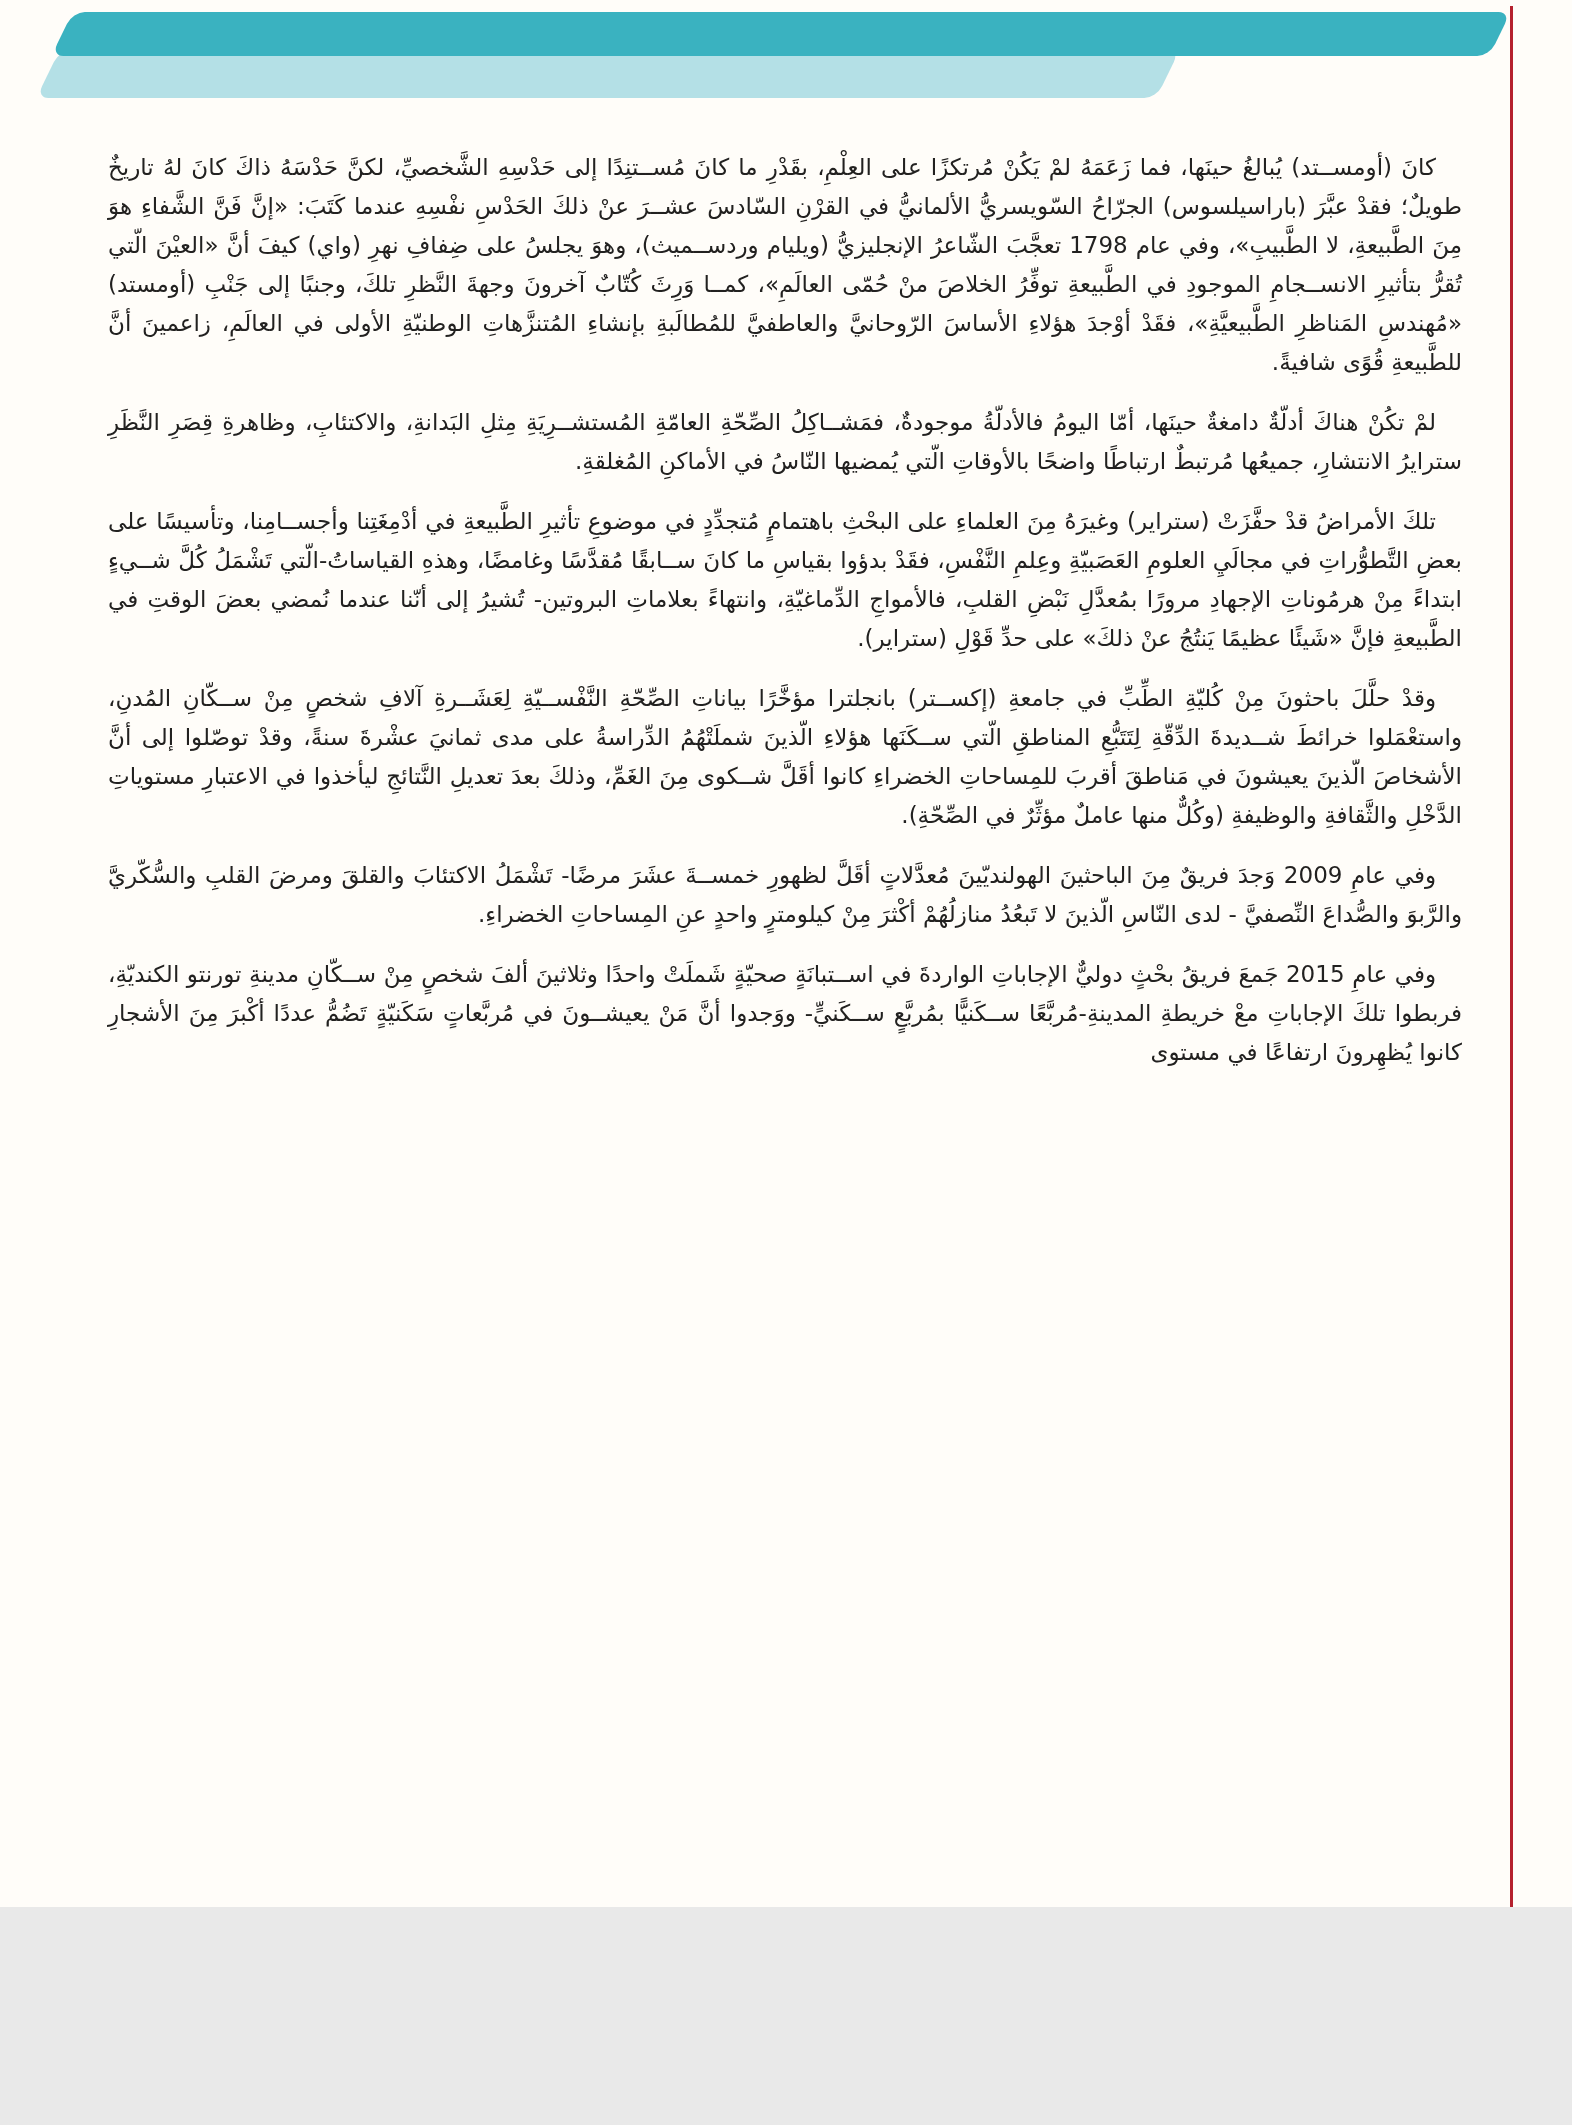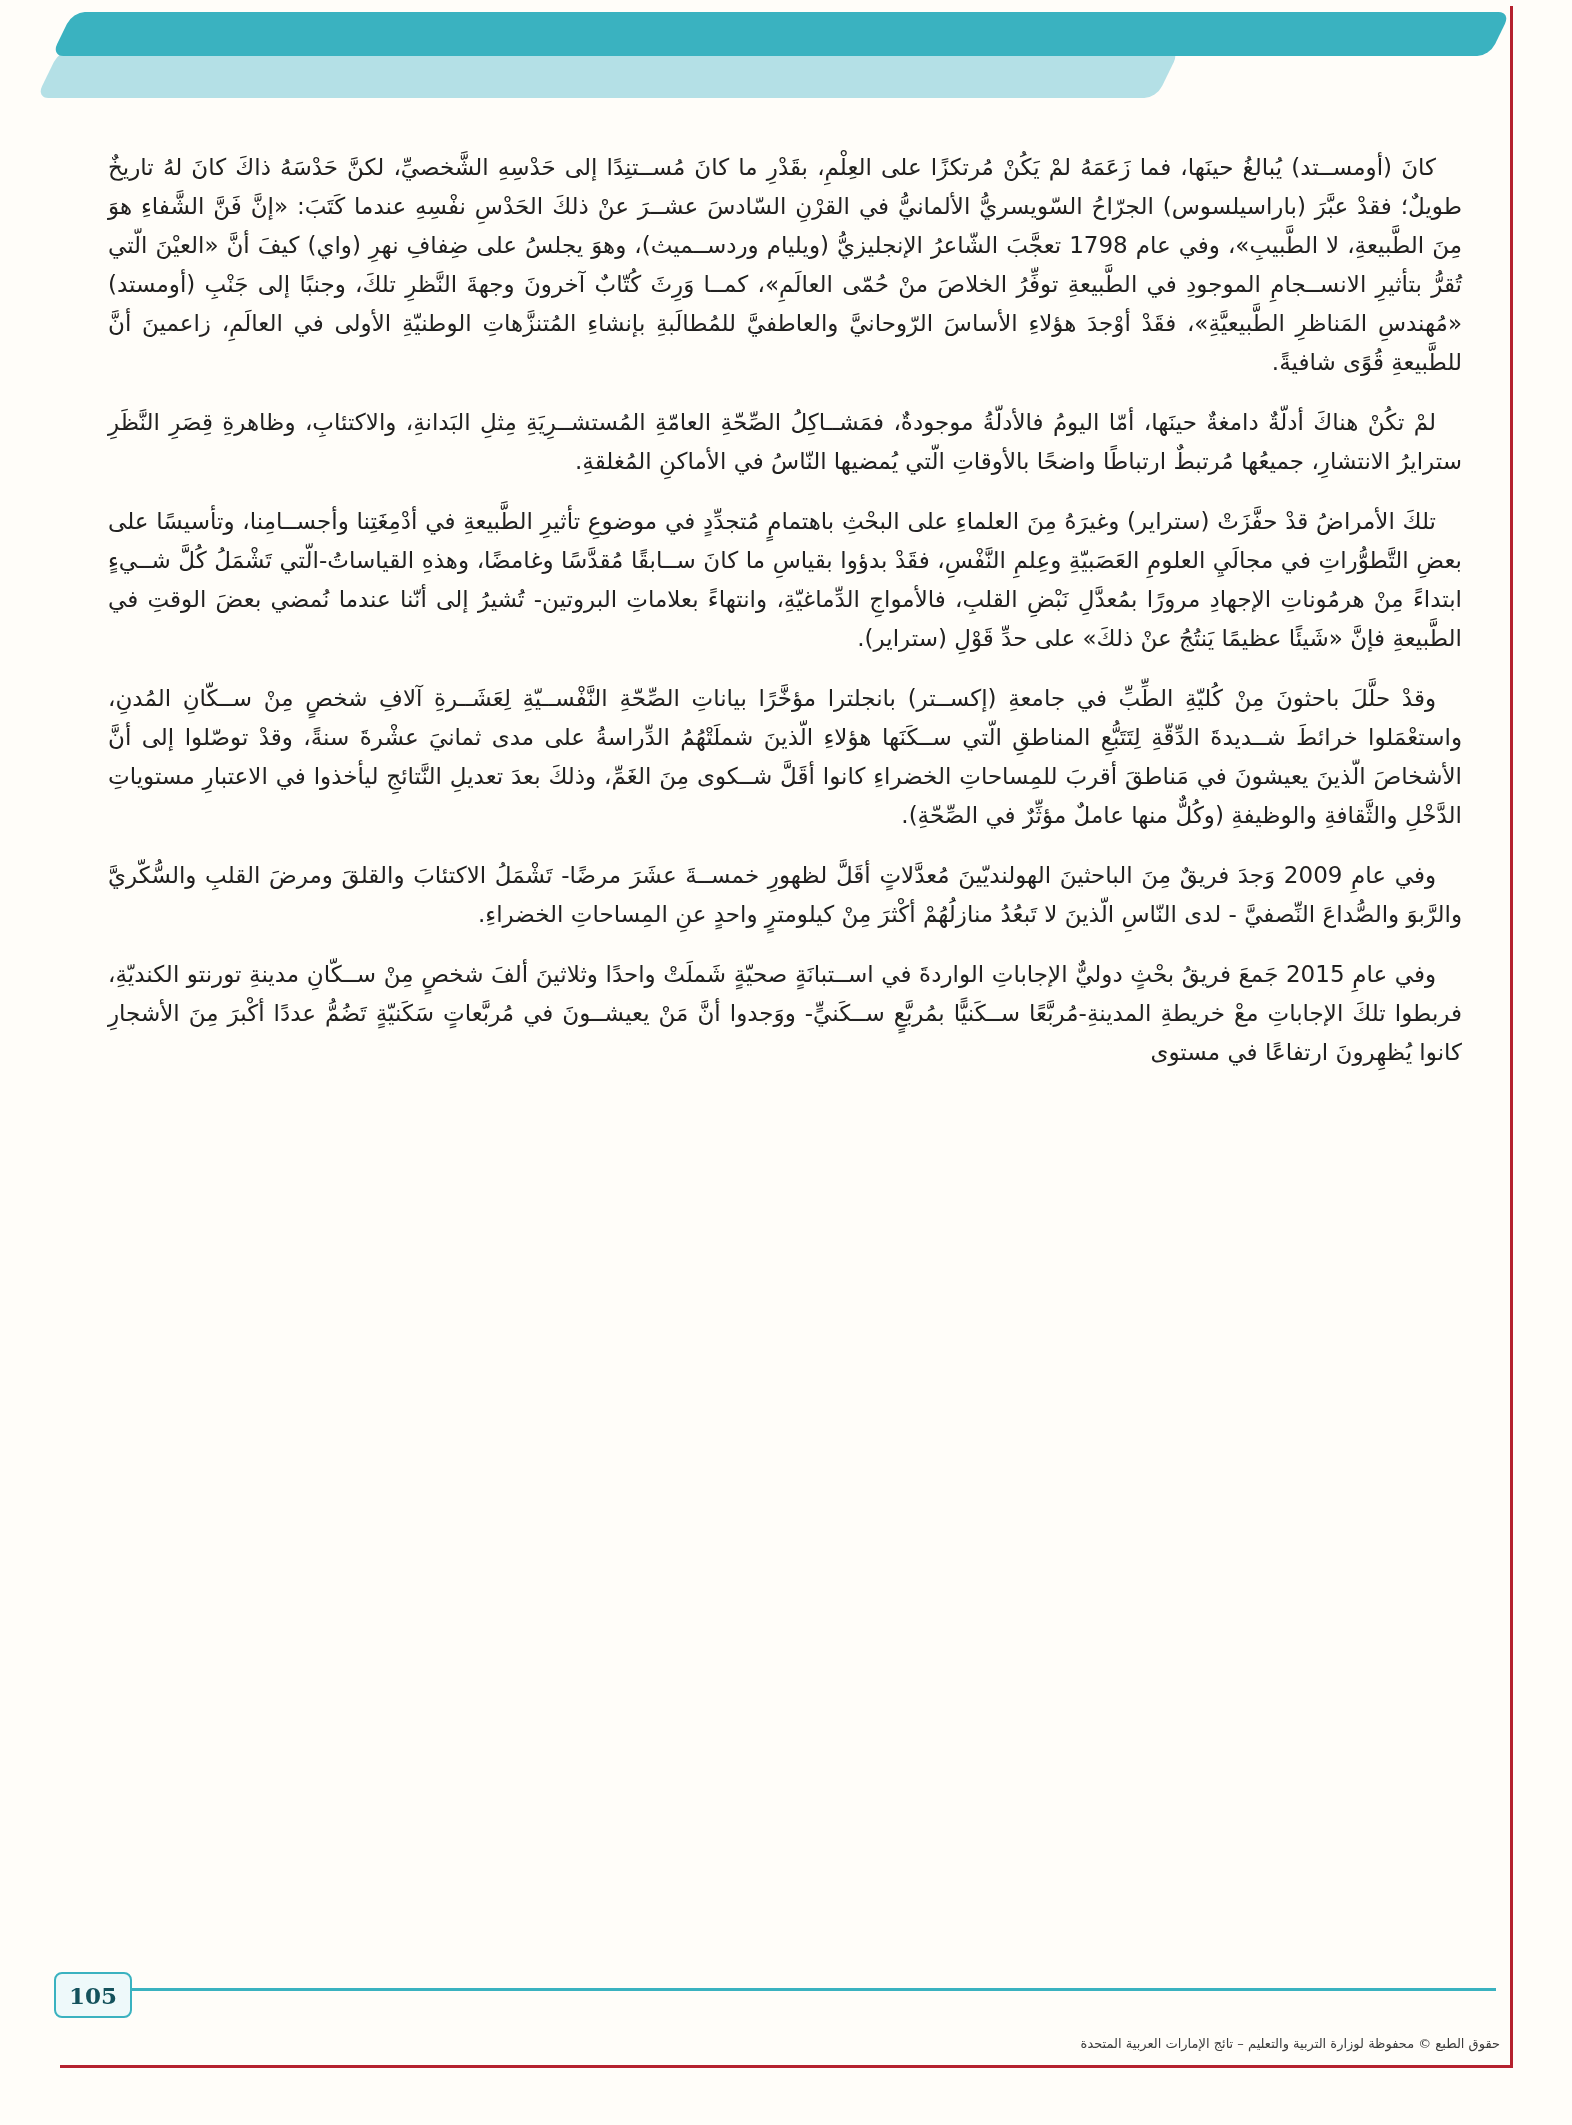--- a/index.html
+++ b/index.html
@@ -3,21 +3,21 @@
 <meta charset="utf-8">
 <style>
   html, body {
     margin: 0;
     padding: 0;
     background: #e9e9e9;
   }
   .page {
     position: relative;
     width: 1572px;
-    height: 2125px;
+    height: 1907px;
     margin: 0 auto;
     background: #fffdf9;
     overflow: hidden;
     font-family: "DejaVu Sans", sans-serif;
   }
 
   
   .ribbon {
     position: absolute;
     border-radius: 12px;

